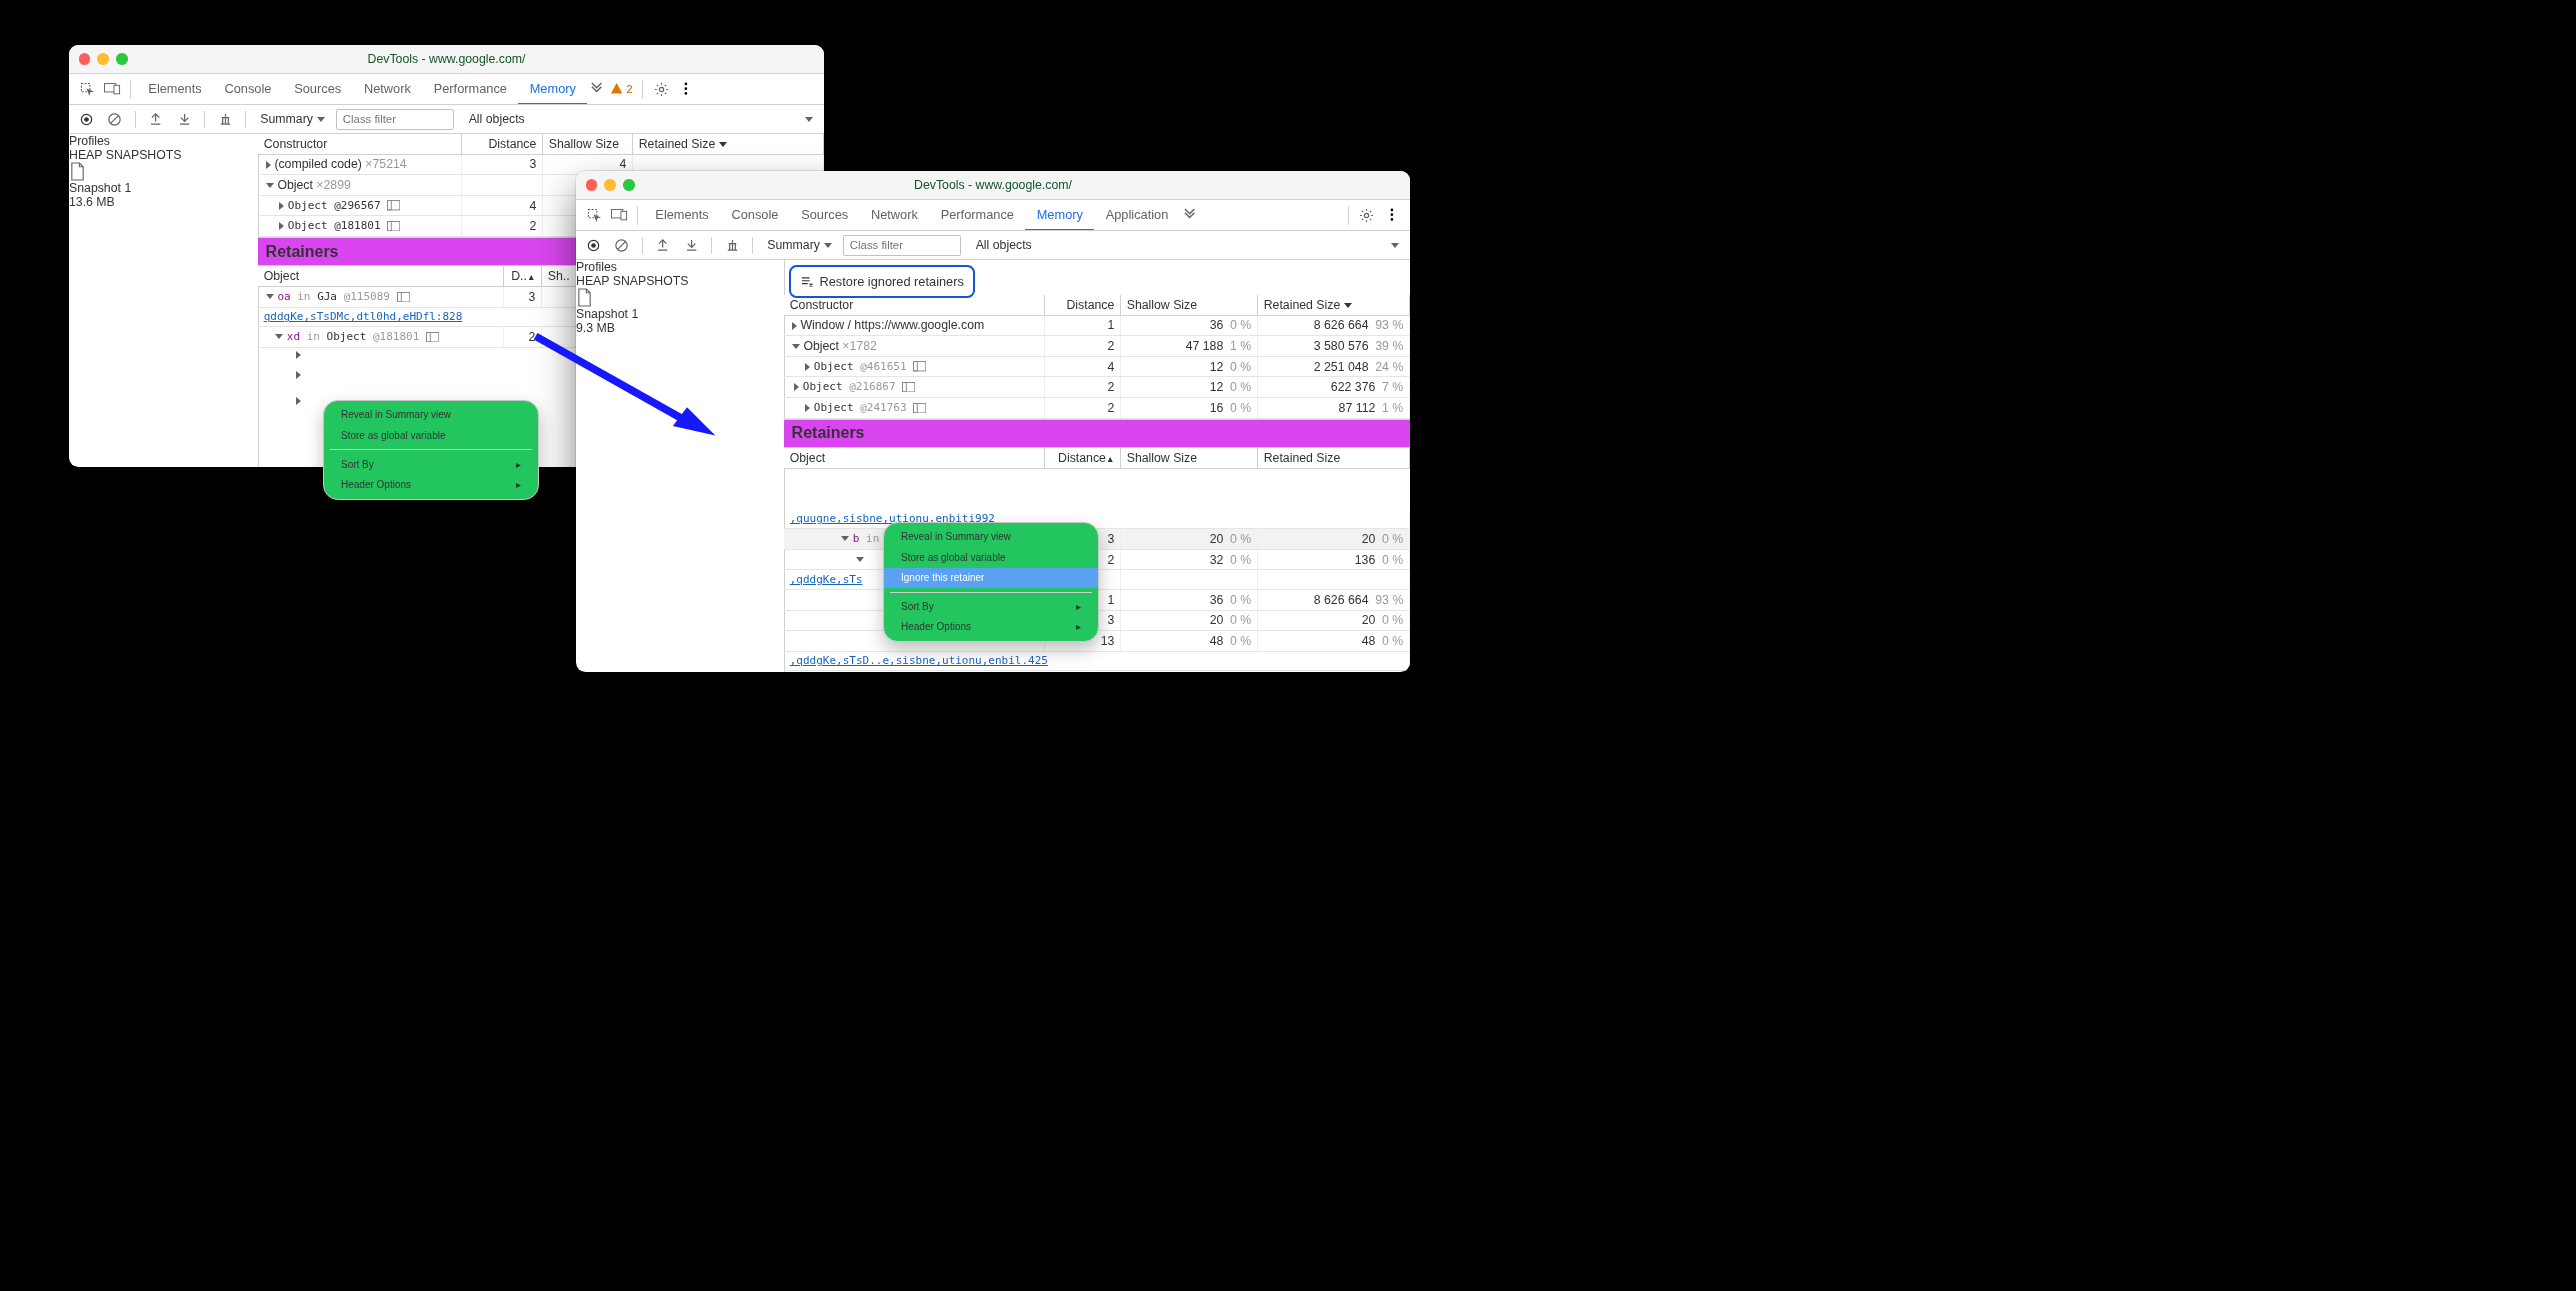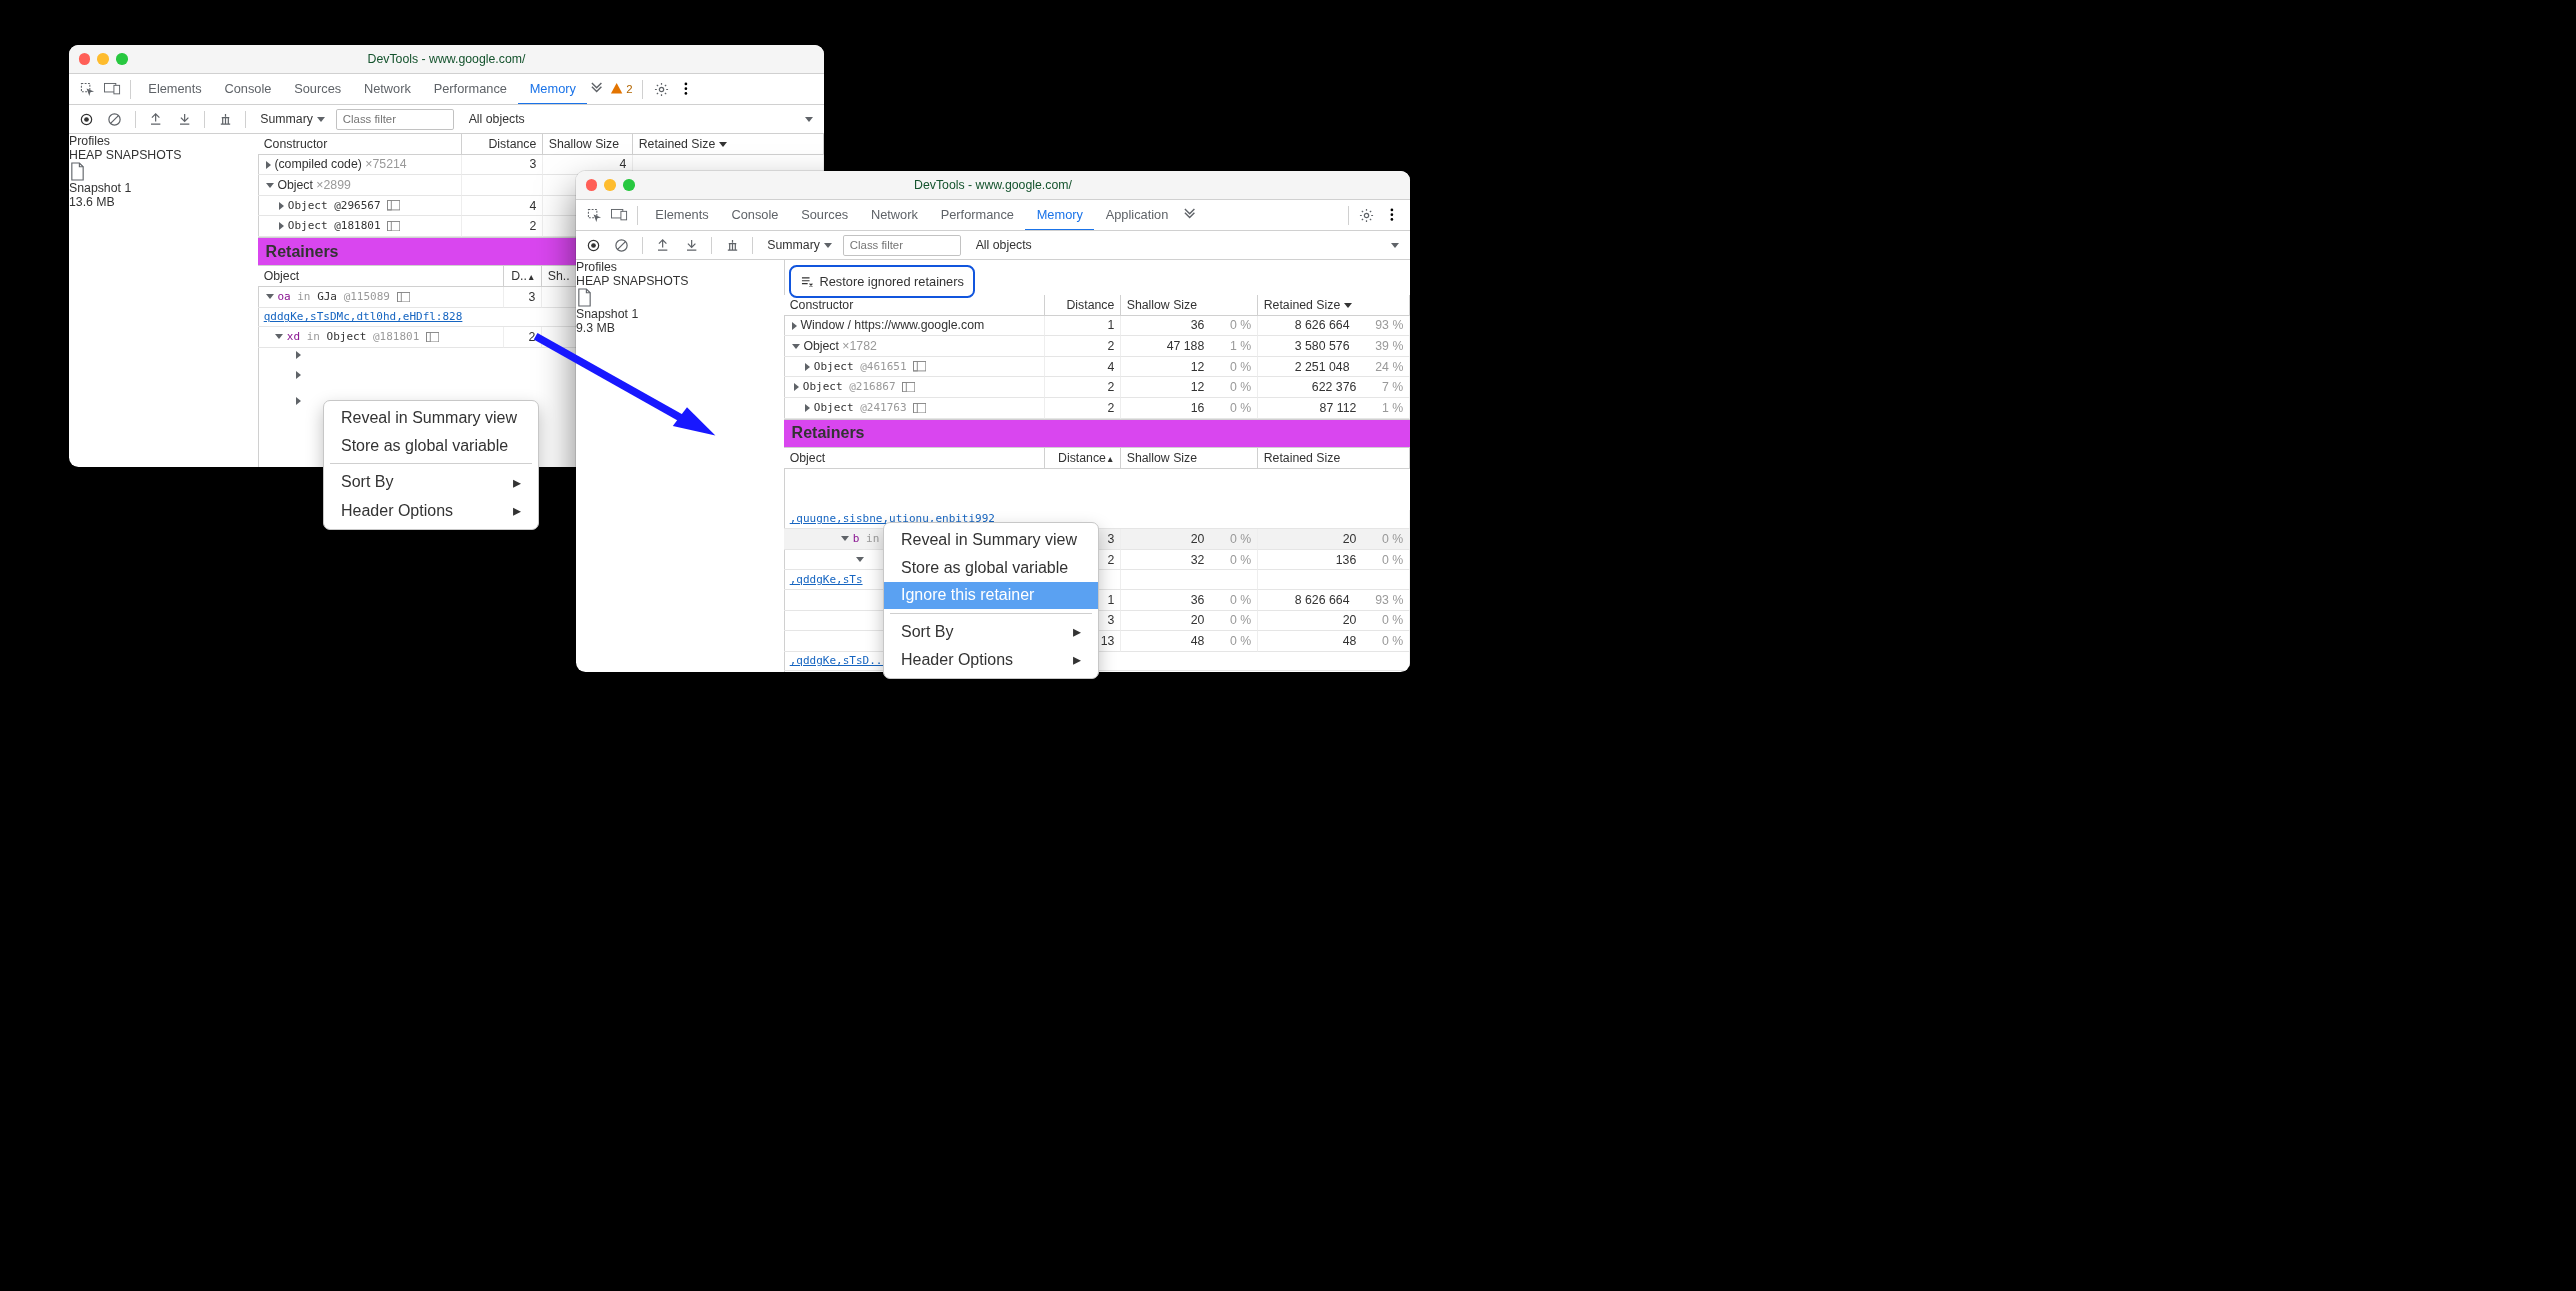--- a/index.html
+++ b/index.html
@@ -100,29 +100,29 @@
   .link { color: #1665c1; text-decoration: underline; }
   .sectionhdr {
     font-weight: 600; padding: 4.7px 7.6px; border-bottom: 0.9px solid #d0d0d0;
     border-top: 0.9px solid #d0d0d0; font-size: 16px; background: #d946ef;
   }
   .tri { display: inline-block; width: 0; height: 0; vertical-align: middle; }
   .tri.right { border-top: 4.3px solid transparent; border-bottom: 4.3px solid transparent; border-left: 5.7px solid #5f6368; }
   .tri.down  { border-left: 4.3px solid transparent; border-right: 4.3px solid transparent; border-top: 5.7px solid #5f6368; }
   .num { text-align: right; }
   .pct { text-align: right; color: #999; padding-left: 3.8px; }
-  .splitcell { display: flex; justify-content: flex-end; gap: 22px; }
+  .splitcell { display: flex; justify-content: flex-end; gap: 3px; }
   .menu {
     position: absolute;
-    background: #ffffff;
+    background: #22c55e;
     border: 0.9px solid #c7c7c7;
-    border-radius: 7px;
+    border-radius: 15px;
     box-shadow: 0 7.6px 17px rgba(0,0,0,0.25);
     padding: 3.8px 0;
-    font-size: 16px;
+    font-size: 10px;
     z-index: 20;
   }
   .menu .mi {
     padding: 4.7px 17px; display: flex; align-items: center; justify-content: space-between;
     gap: 23px; min-width: 180px;
   }
   .menu .mi.sel { background: #5aa1f2; color: #fff; }
   .menu .divider { height: 0.9px; background: #cfcfcf; margin: 3.8px 5.7px; }
   .restore-btn {
     position: absolute;

